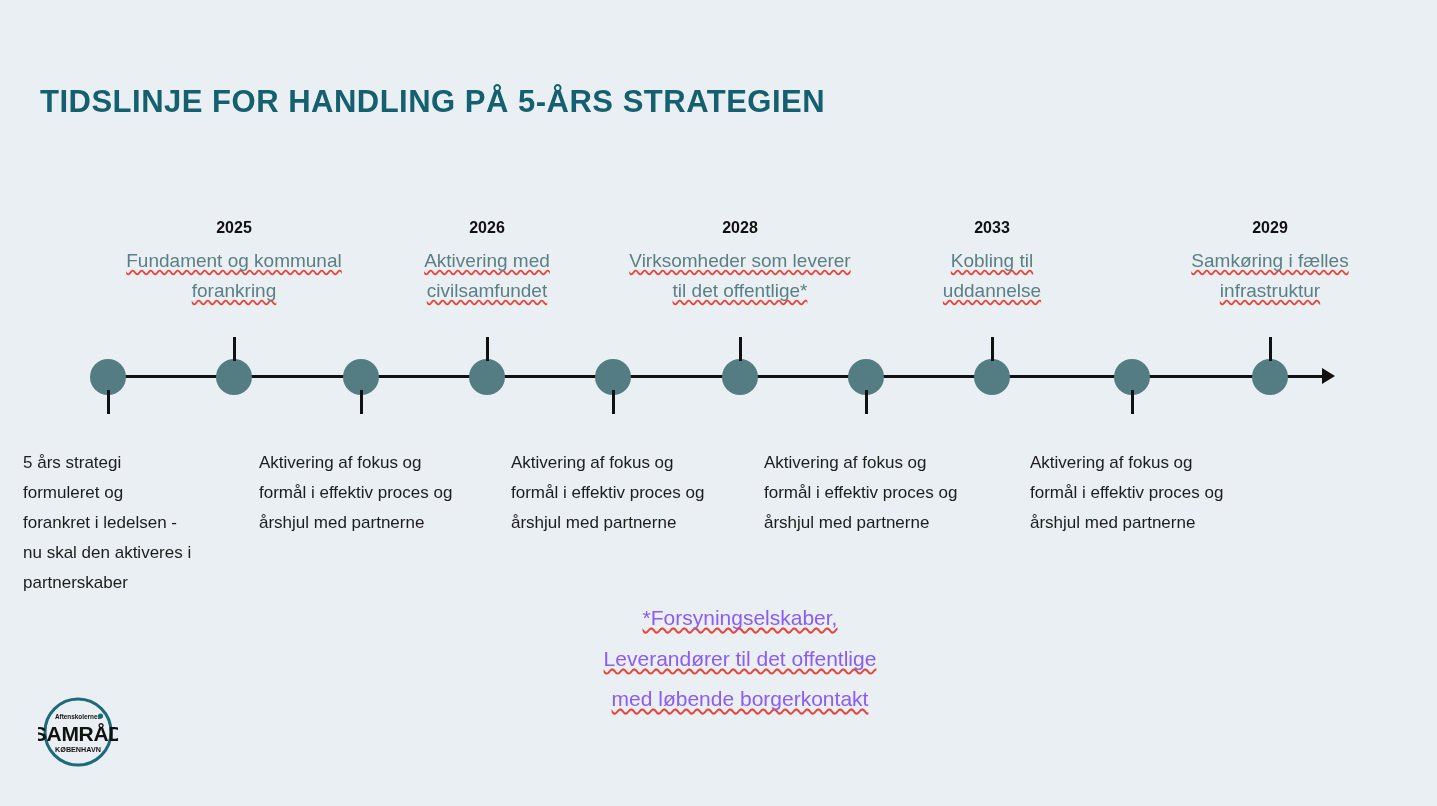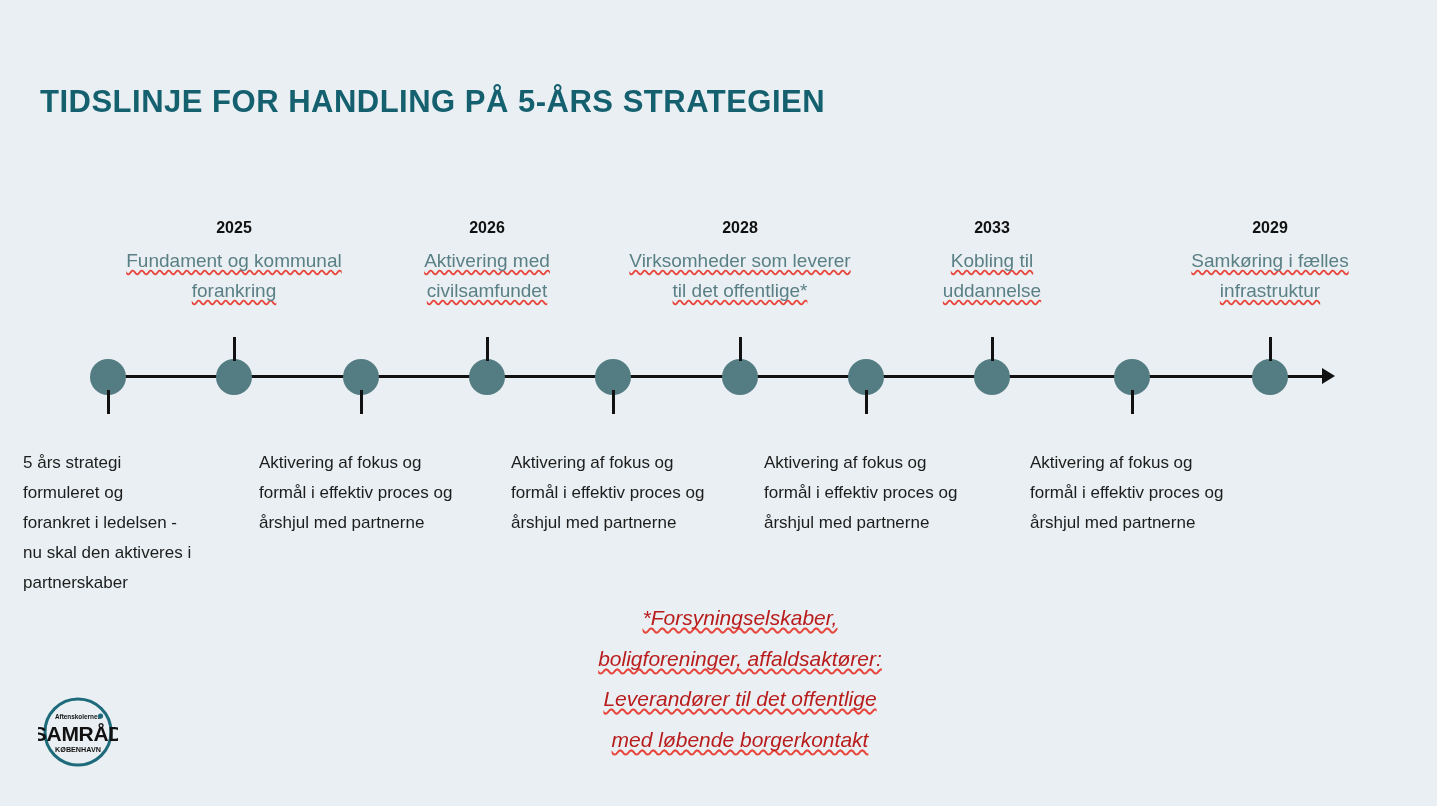--- a/index.html
+++ b/index.html
@@ -112,22 +112,21 @@
 
   
   .footnote {
     position: absolute;
     left: 540px;
     top: 598px;
     width: 400px;
     text-align: center;
     font-size: 21px;
     line-height: 40.5px;
-    color: #b91c1c;
-    font-style: italic;
+    color: #8b5cf6;
   }
 
   
   .sq {
     text-decoration: underline wavy #e8453c;
     text-decoration-skip-ink: none;
     text-underline-offset: 2px;
   }
 
   
@@ -205,21 +204,20 @@
   </div>
 
   <div class="desc-block" style="left:108px;width:170px;margin-left:-85px">5 års strategi formuleret og forankret i ledelsen - nu skal den aktiveres i partnerskaber</div>
   <div class="desc-block" style="left:361px">Aktivering af fokus og formål i effektiv proces og årshjul med partnerne</div>
   <div class="desc-block" style="left:613px">Aktivering af fokus og formål i effektiv proces og årshjul med partnerne</div>
   <div class="desc-block" style="left:866px">Aktivering af fokus og formål i effektiv proces og årshjul med partnerne</div>
   <div class="desc-block" style="left:1132px">Aktivering af fokus og formål i effektiv proces og årshjul med partnerne</div>
 
   <div class="footnote">
     <div><span class="sq">*Forsyningselskaber,</span></div>
-    <div><span class="sq">boligforeninger, affaldsaktører:</span></div>
     <div><span class="sq">Leverandører til det offentlige</span></div>
     <div><span class="sq">med løbende borgerkontakt</span></div>
   </div>
 
   <svg class="logo" viewBox="0 0 80 80">
     <circle cx="40" cy="40" r="33" fill="none" stroke="#1d6a7b" stroke-width="3"></circle>
     <text x="40" y="27" text-anchor="middle" font-family="Liberation Sans, sans-serif" font-size="6.4" font-weight="bold" fill="#111111">Aftenskolernes</text>
     <circle cx="62.5" cy="24" r="2.6" fill="#1d6a7b"></circle>
     <text x="40" y="49" text-anchor="middle" font-family="Liberation Sans, sans-serif" font-size="21" font-weight="bold" fill="#111111" letter-spacing="-0.3">SAMRÅD</text>
     <text x="40" y="60" text-anchor="middle" font-family="Liberation Sans, sans-serif" font-size="7.2" font-weight="bold" fill="#111111">KØBENHAVN</text>

